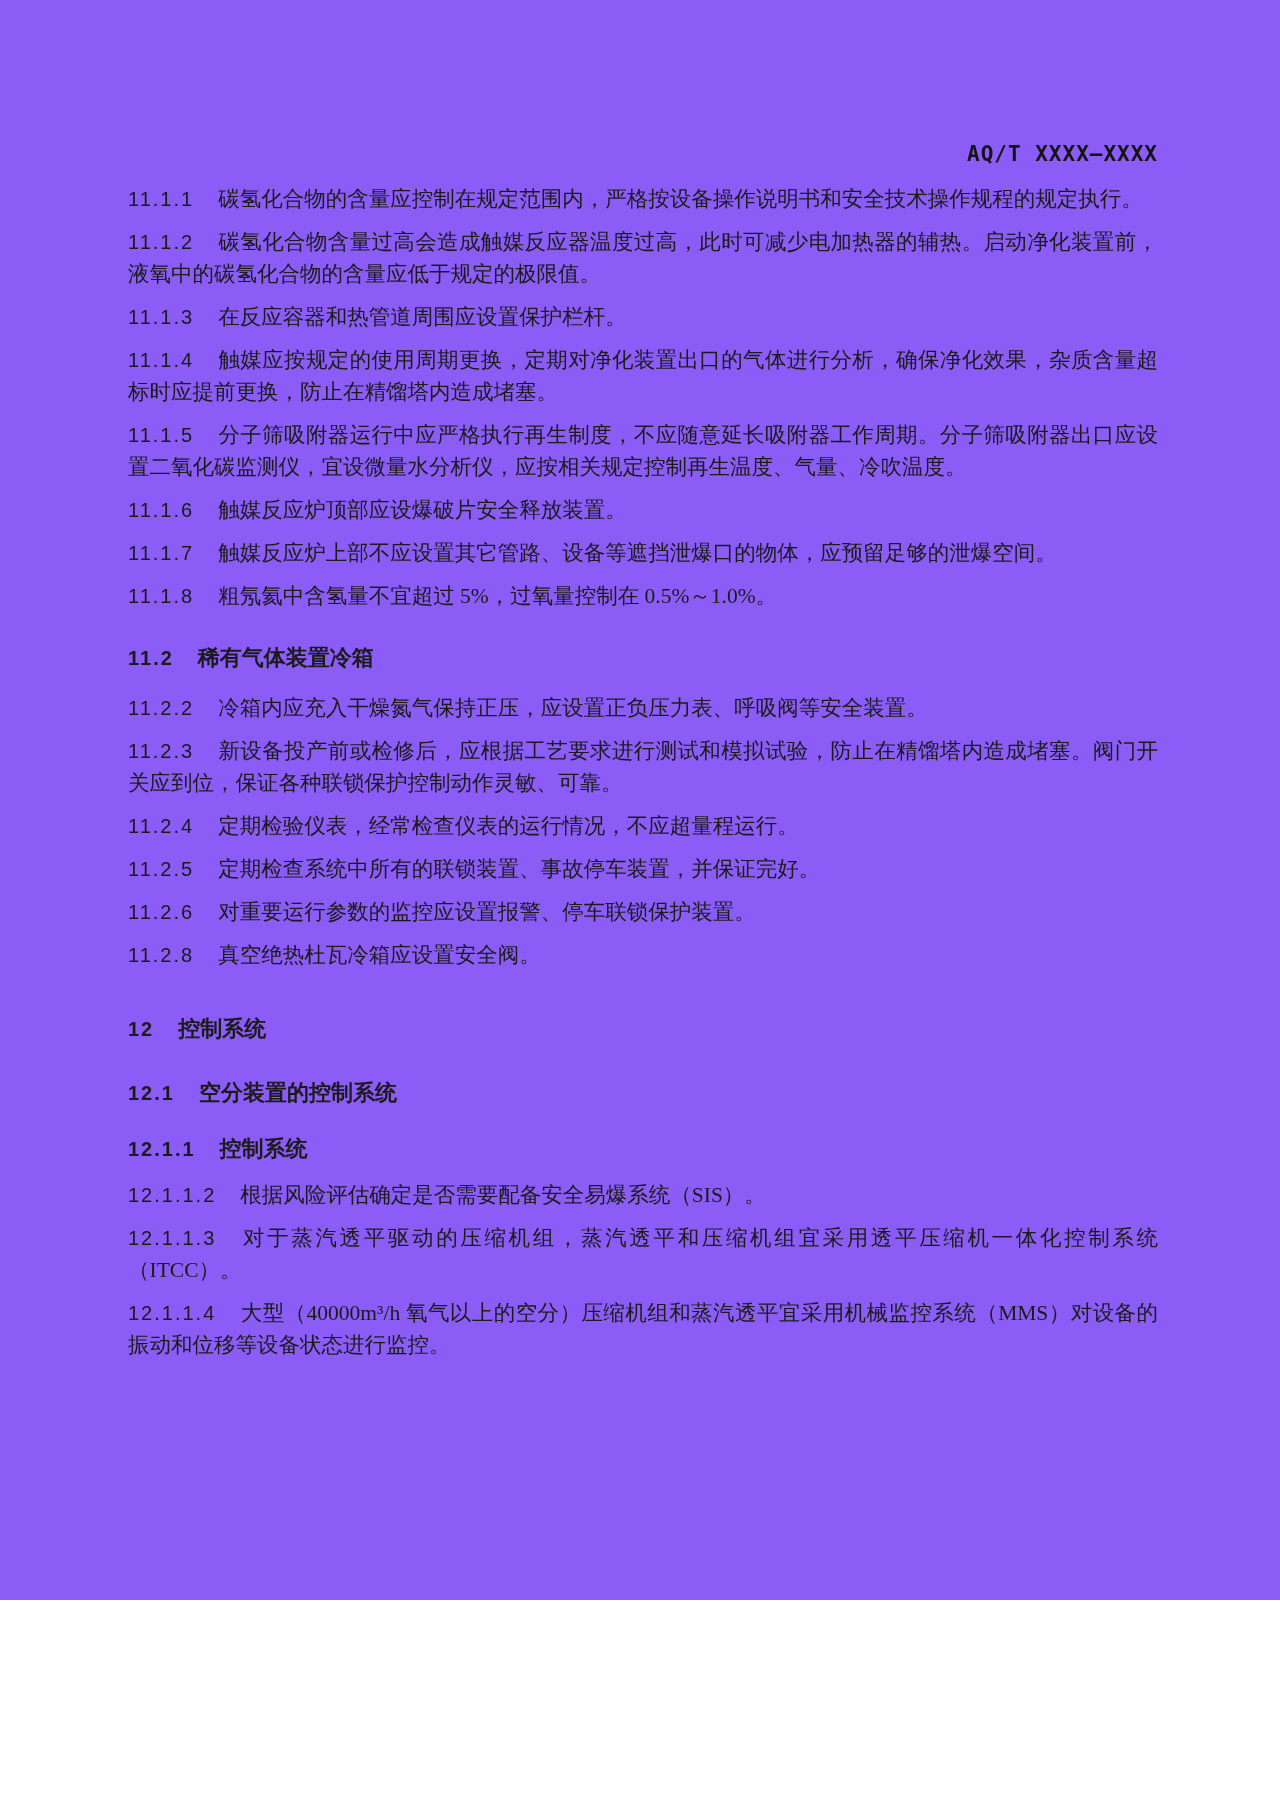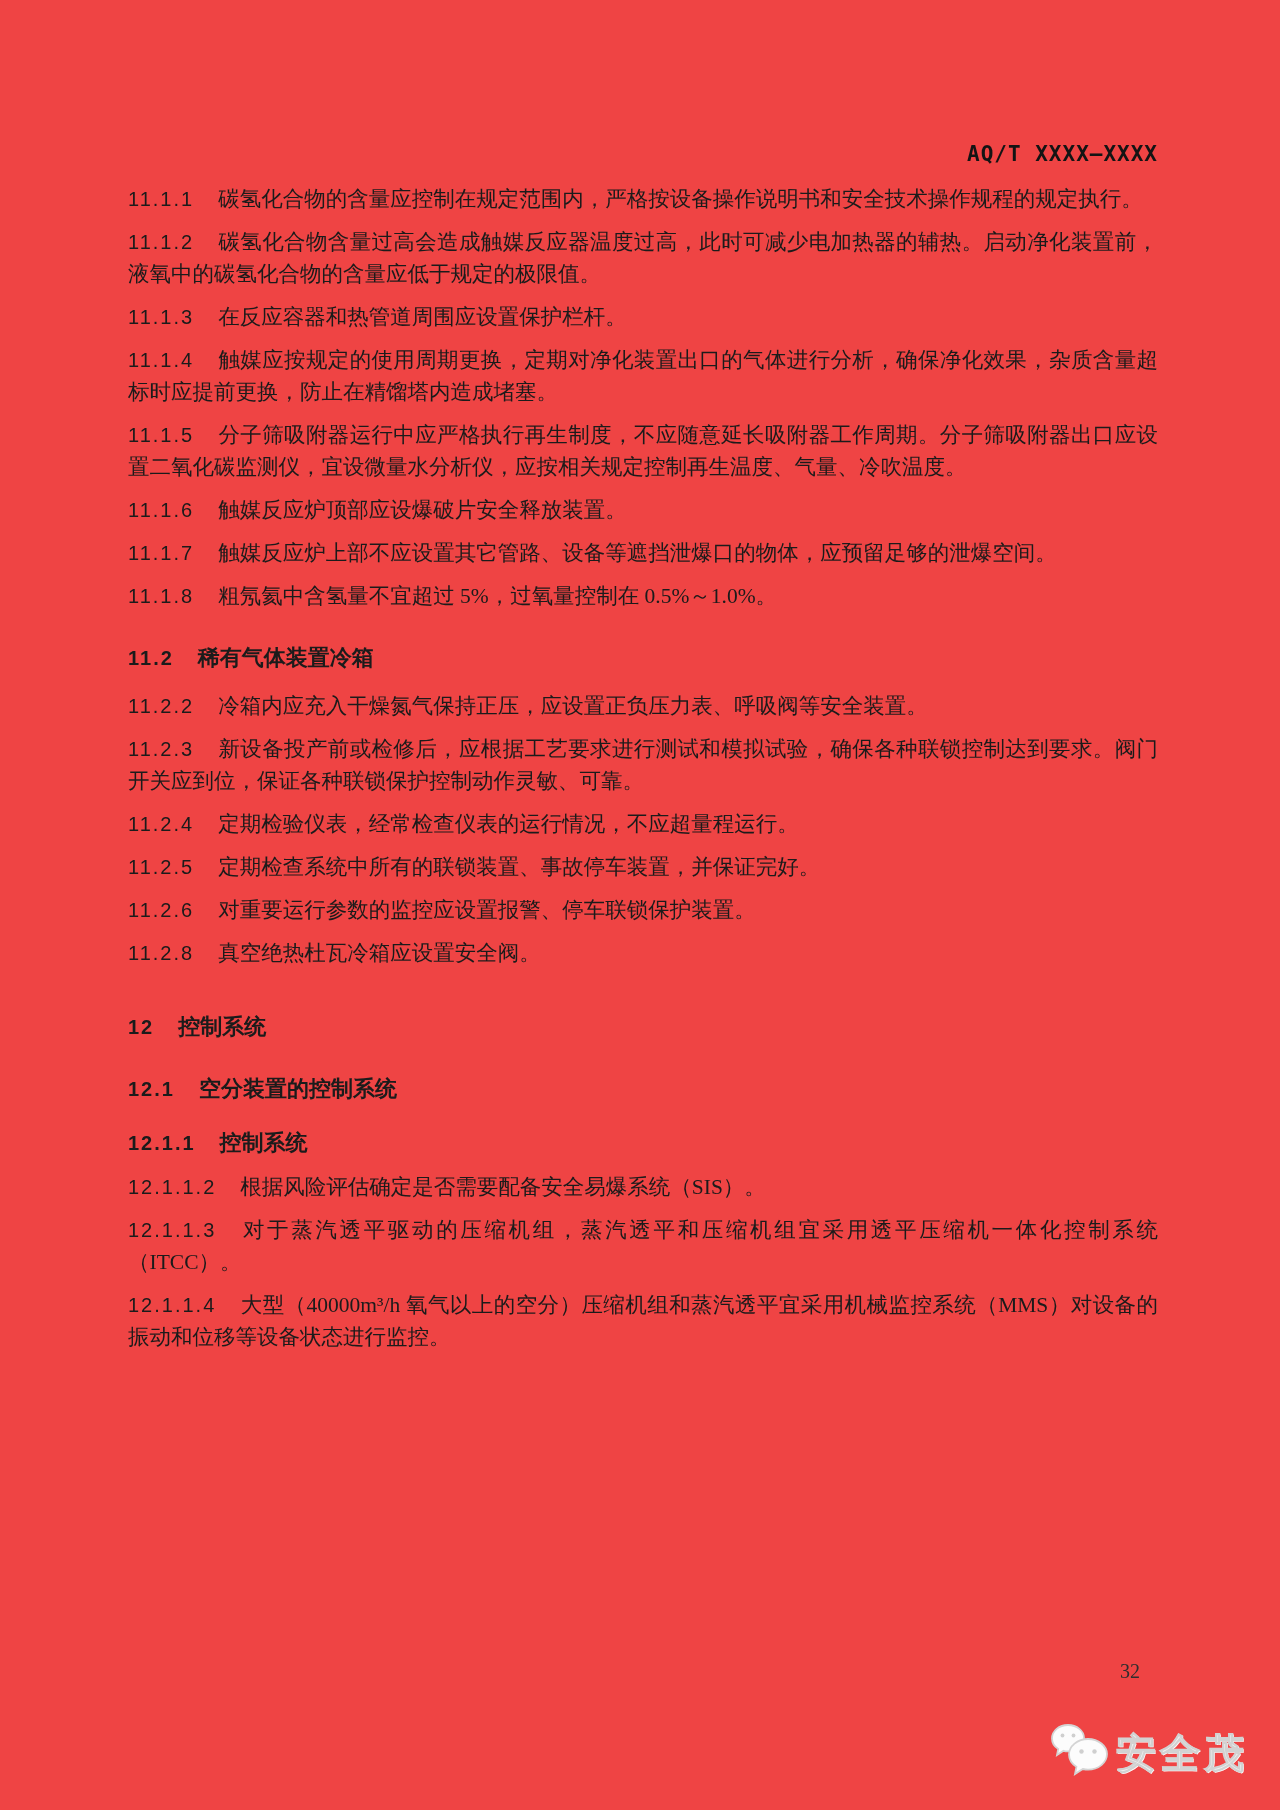--- a/index.html
+++ b/index.html
@@ -1,19 +1,19 @@
 <!DOCTYPE html>
 <html lang="zh"><head>
 <meta charset="utf-8">
 <style>
   html,body { margin:0; padding:0; background:#ffffff; }
   .page {
     position:relative;
-    width:1280px; height:1810px;
-    background:#ef4444;
+    width:1280px; height:1600px;
+    background:#8b5cf6;
     overflow:hidden;
     font-family:"Liberation Serif","DejaVu Serif",serif;
     color:#1b1b1b;
   }
   .doc-header {
     position:absolute; top:142px; right:122px;
     font-family:"DejaVu Sans Mono","Liberation Mono",monospace;
     font-size:21px; font-weight:bold; letter-spacing:1px; color:#141414;
   }
   .content {
@@ -30,21 +30,21 @@
     font-size:20px; letter-spacing:2px;
     margin-right:24px; white-space:nowrap;
   }
   p.heading1, p.heading2, p.heading3 {
     font-size:22px; line-height:32px; font-weight:bold;
   }
   p.heading1 { margin:42px 0 20px; }
   p.heading2 { margin:30px 0 16px; }
   p.heading3 { margin:22px 0 12px; }
   .heading1 .txt, .heading2 .txt, .heading3 .txt {
-    font-family:Liberation Serif, serif; font-weight:bold;
+    font-family:Liberation Mono, monospace; font-weight:bold;
   }
   .heading1 .num, .heading2 .num, .heading3 .num { font-weight:bold; letter-spacing:2px; }
   .page-number {
     position:absolute; top:1660px; right:140px;
     font-size:20px; color:#2e2e2e;
     font-family:"Liberation Serif","DejaVu Serif",serif;
   }
   .watermark {
     position:absolute; top:1722px; right:32px;
     display:flex; align-items:center; gap:4px;
@@ -70,21 +70,21 @@
       <p class="clause"><span class="num">11.1.1</span><span class="txt">碳氢化合物的含量应控制在规定范围内，严格按设备操作说明书和安全技术操作规程的规定执行。</span></p>
       <p class="clause"><span class="num">11.1.2</span><span class="txt">碳氢化合物含量过高会造成触媒反应器温度过高，此时可减少电加热器的辅热。启动净化装置前，液氧中的碳氢化合物的含量应低于规定的极限值。</span></p>
       <p class="clause"><span class="num">11.1.3</span><span class="txt">在反应容器和热管道周围应设置保护栏杆。</span></p>
       <p class="clause"><span class="num">11.1.4</span><span class="txt">触媒应按规定的使用周期更换，定期对净化装置出口的气体进行分析，确保净化效果，杂质含量超标时应提前更换，防止在精馏塔内造成堵塞。</span></p>
       <p class="clause"><span class="num">11.1.5</span><span class="txt">分子筛吸附器运行中应严格执行再生制度，不应随意延长吸附器工作周期。分子筛吸附器出口应设置二氧化碳监测仪，宜设微量水分析仪，应按相关规定控制再生温度、气量、冷吹温度。</span></p>
       <p class="clause"><span class="num">11.1.6</span><span class="txt">触媒反应炉顶部应设爆破片安全释放装置。</span></p>
       <p class="clause"><span class="num">11.1.7</span><span class="txt">触媒反应炉上部不应设置其它管路、设备等遮挡泄爆口的物体，应预留足够的泄爆空间。</span></p>
       <p class="clause"><span class="num">11.1.8</span><span class="txt">粗氖氦中含氢量不宜超过 5%，过氧量控制在 0.5%～1.0%。</span></p>
       <p class="heading2"><span class="num">11.2</span><span class="txt">稀有气体装置冷箱</span></p>
       <p class="clause"><span class="num">11.2.2</span><span class="txt">冷箱内应充入干燥氮气保持正压，应设置正负压力表、呼吸阀等安全装置。</span></p>
-      <p class="clause"><span class="num">11.2.3</span><span class="txt">新设备投产前或检修后，应根据工艺要求进行测试和模拟试验，确保各种联锁控制达到要求。阀门开关应到位，保证各种联锁保护控制动作灵敏、可靠。</span></p>
+      <p class="clause"><span class="num">11.2.3</span><span class="txt">新设备投产前或检修后，应根据工艺要求进行测试和模拟试验，防止在精馏塔内造成堵塞。阀门开关应到位，保证各种联锁保护控制动作灵敏、可靠。</span></p>
       <p class="clause"><span class="num">11.2.4</span><span class="txt">定期检验仪表，经常检查仪表的运行情况，不应超量程运行。</span></p>
       <p class="clause"><span class="num">11.2.5</span><span class="txt">定期检查系统中所有的联锁装置、事故停车装置，并保证完好。</span></p>
       <p class="clause"><span class="num">11.2.6</span><span class="txt">对重要运行参数的监控应设置报警、停车联锁保护装置。</span></p>
       <p class="clause"><span class="num">11.2.8</span><span class="txt">真空绝热杜瓦冷箱应设置安全阀。</span></p>
       <p class="heading1"><span class="num">12</span><span class="txt">控制系统</span></p>
       <p class="heading2"><span class="num">12.1</span><span class="txt">空分装置的控制系统</span></p>
       <p class="heading3"><span class="num">12.1.1</span><span class="txt">控制系统</span></p>
       <p class="clause"><span class="num">12.1.1.2</span><span class="txt">根据风险评估确定是否需要配备安全易爆系统（SIS）。</span></p>
       <p class="clause"><span class="num">12.1.1.3</span><span class="txt">对于蒸汽透平驱动的压缩机组，蒸汽透平和压缩机组宜采用透平压缩机一体化控制系统（ITCC）。</span></p>
       <p class="clause"><span class="num">12.1.1.4</span><span class="txt">大型（40000m³/h 氧气以上的空分）压缩机组和蒸汽透平宜采用机械监控系统（MMS）对设备的振动和位移等设备状态进行监控。</span></p>

